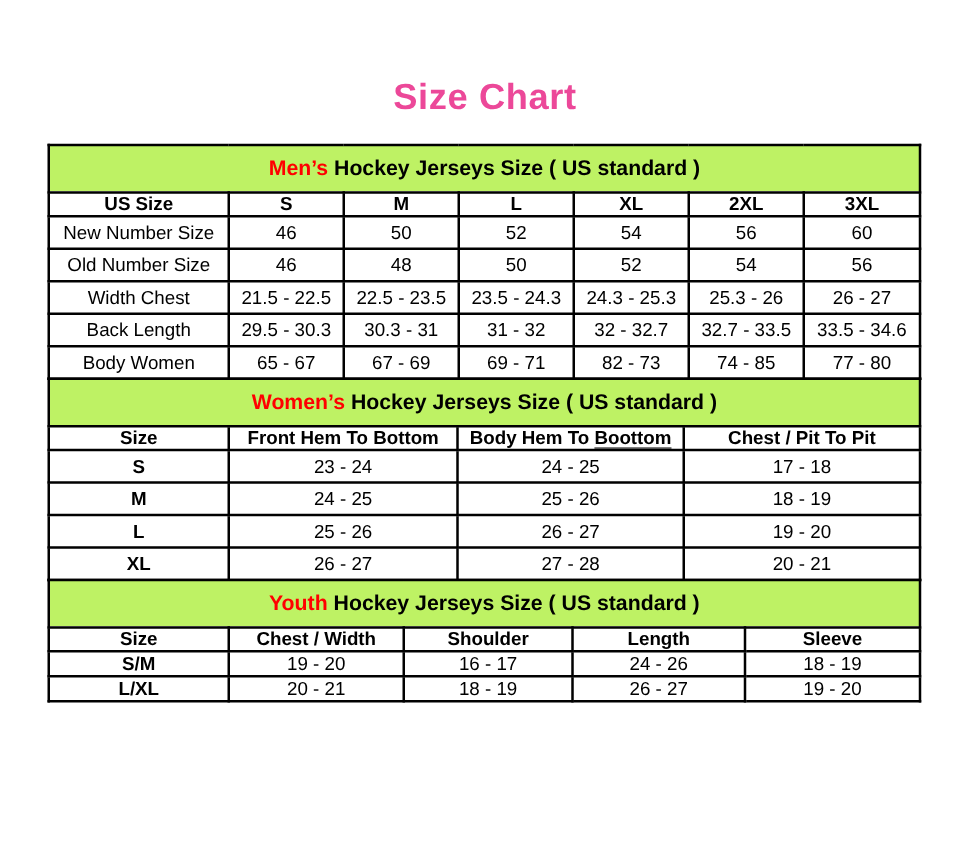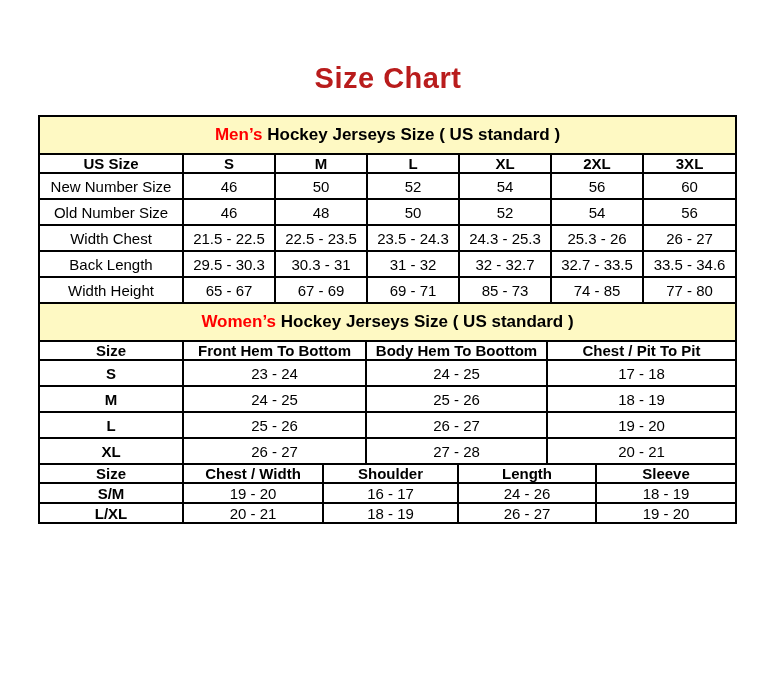--- a/index.html
+++ b/index.html
@@ -10,21 +10,21 @@
     font-family: "Liberation Sans", sans-serif;
     color: #000000;
     overflow: hidden;
   }
   .page-title {
     margin: 0;
     padding-top: 62px;
     text-align: center;
     font-size: 29px;
     font-weight: 700;
-    color: #b91c1c;
+    color: #ec4899;
     letter-spacing: 0.5px;
   }
   .chart-wrap {
     margin: 20px 0 0 38px;
     width: 697px;
   }
   table.size-table {
     border-collapse: collapse;
     table-layout: fixed;
     width: 697px;
@@ -33,21 +33,21 @@
   td {
     border: 2px solid #000000;
     text-align: center;
     vertical-align: middle;
     font-size: 15px;
     padding: 0 2px;
     overflow: hidden;
     white-space: nowrap;
   }
   td.band {
-    background: #fef9c3;
+    background: #bef264;
     height: 38px;
     font-size: 17px;
     font-weight: 700;
   }
   td.band .accent { color: #ff0000; }
   td.head {
     height: 15px;
     font-weight: 700;
   }
   td.data { height: 26px; font-weight: 400; }
@@ -124,25 +124,25 @@
     <tr>
       <td class="data">Back Length</td>
       <td class="data">29.5 - 30.3</td>
       <td class="data">30.3 - 31</td>
       <td class="data">31 - 32</td>
       <td class="data">32 - 32.7</td>
       <td class="data">32.7 - 33.5</td>
       <td class="data">33.5 - 34.6</td>
     </tr>
     <tr>
-      <td class="data">Width Height</td>
+      <td class="data">Body Women</td>
       <td class="data">65 - 67</td>
       <td class="data">67 - 69</td>
       <td class="data">69 - 71</td>
-      <td class="data">85 - 73</td>
+      <td class="data">82 - 73</td>
       <td class="data">74 - 85</td>
       <td class="data">77 - 80</td>
     </tr>
   </tbody>
     </table>
 
   <table class="size-table womens-table">
     <colgroup>
       <col style="width:144px">
         <col style="width:183px">
@@ -190,20 +190,25 @@
 
   <table class="size-table youth-table">
     <colgroup>
       <col style="width:144px">
         <col style="width:140px">
         <col style="width:135px">
         <col style="width:138px">
         <col style="width:140px">
     </colgroup>
     <tbody>
+        <tr>
+      <td class="band" colspan="5">
+        <span class="accent">Youth</span><span> Hockey Jerseys Size ( US standard )</span>
+      </td>
+    </tr>
     <tr>
       <td class="head">Size</td>
       <td class="head">Chest / Width</td>
       <td class="head">Shoulder</td>
       <td class="head">Length</td>
       <td class="head">Sleeve</td>
     </tr>
     <tr>
       <td class="data rowlabel-bold">S/M</td>
       <td class="data">19 - 20</td>

